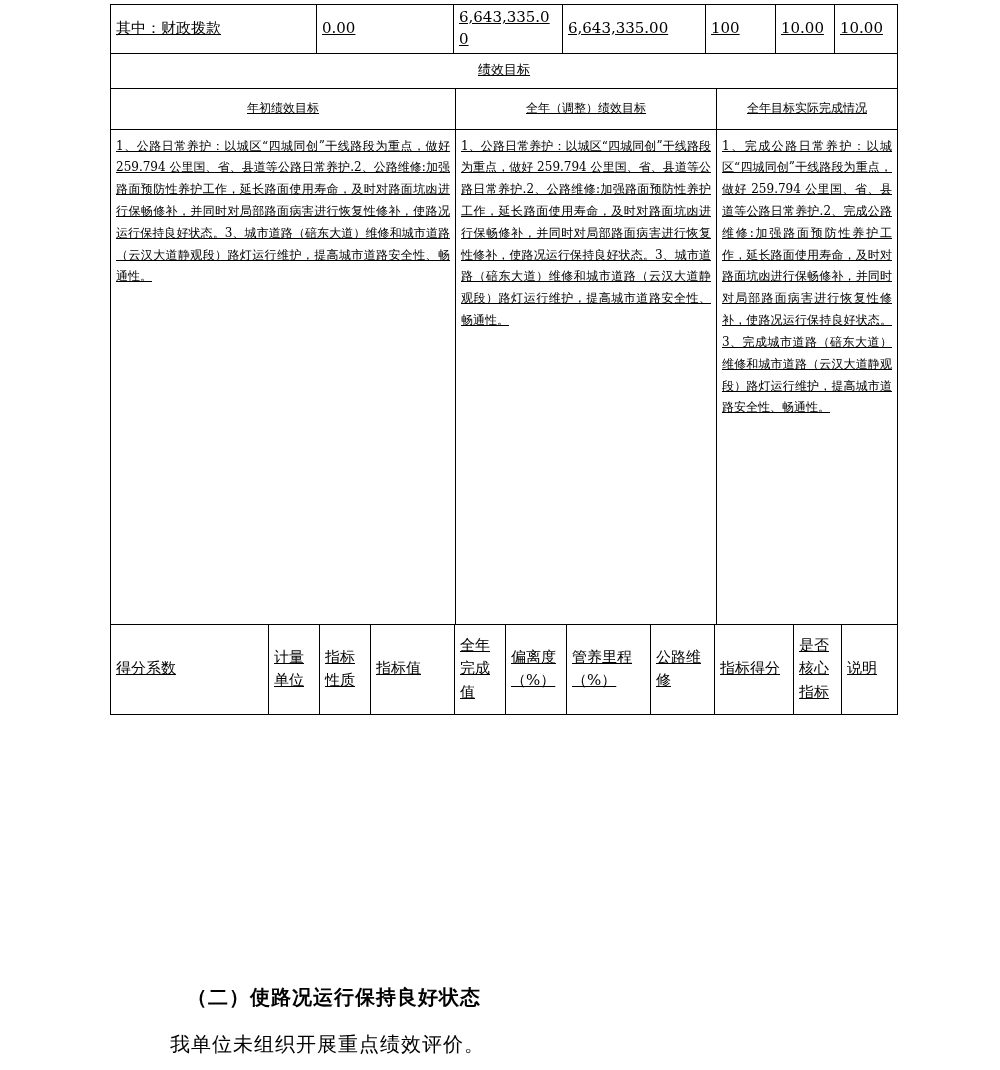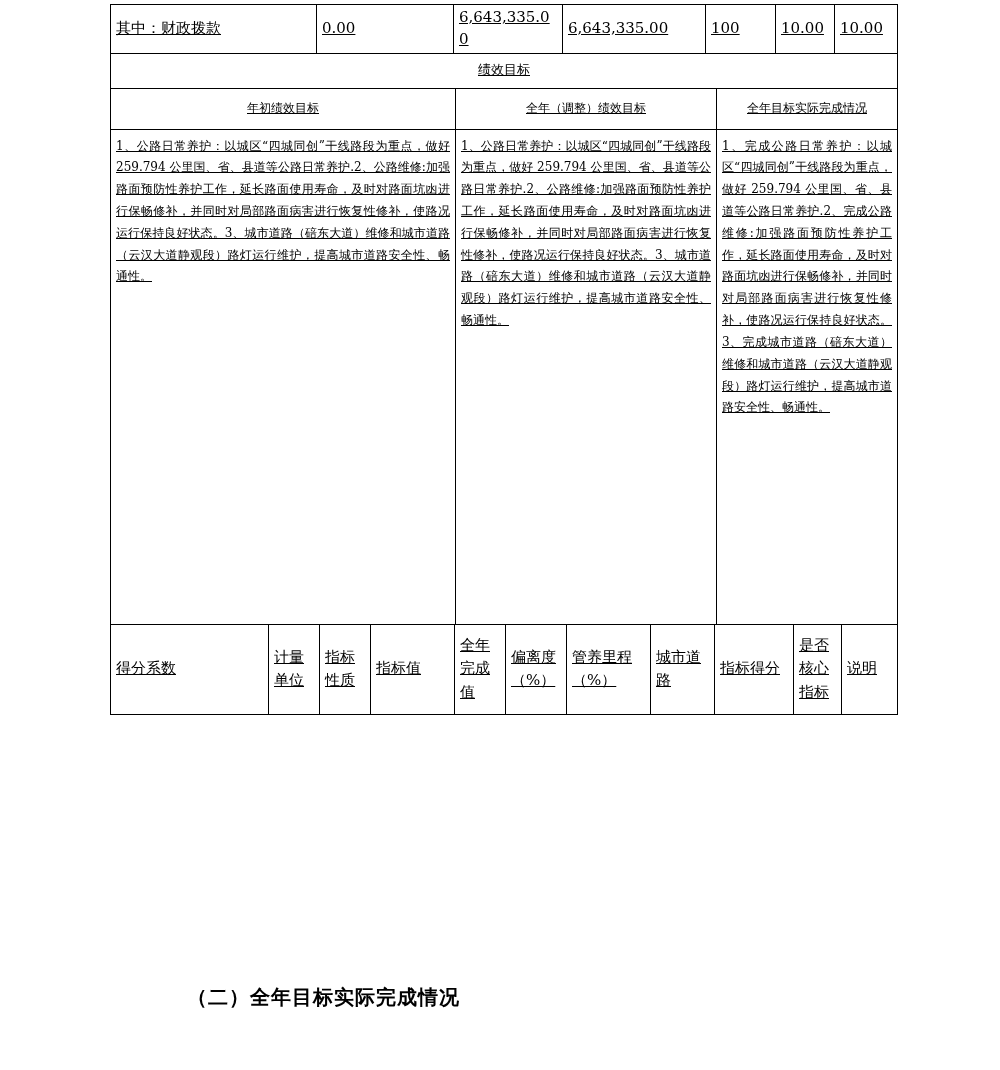--- a/index.html
+++ b/index.html
@@ -148,23 +148,24 @@
       </colgroup>
       <tbody>
       <tr class="ind-head">
         <td>得分系数</td>
         <td>计量单位</td>
         <td>指标性质</td>
         <td>指标值</td>
         <td>全年完成值</td>
         <td>偏离度（%）</td>
         <td>管养里程（%）</td>
-        <td>城市道路</td>
+        <td>公路维修</td>
         <td>指标得分</td>
         <td>是否核心指标</td>
         <td>说明</td>
       </tr>
     </tbody>
       </table>
   </div>
 
-  <div class="footer-heading">（二）全年目标实际完成情况</div>
+  <div class="footer-heading">（二）使路况运行保持良好状态</div>
+  <div class="footer-body">我单位未组织开展重点绩效评价。</div>
 </div>
 
 </body></html>

